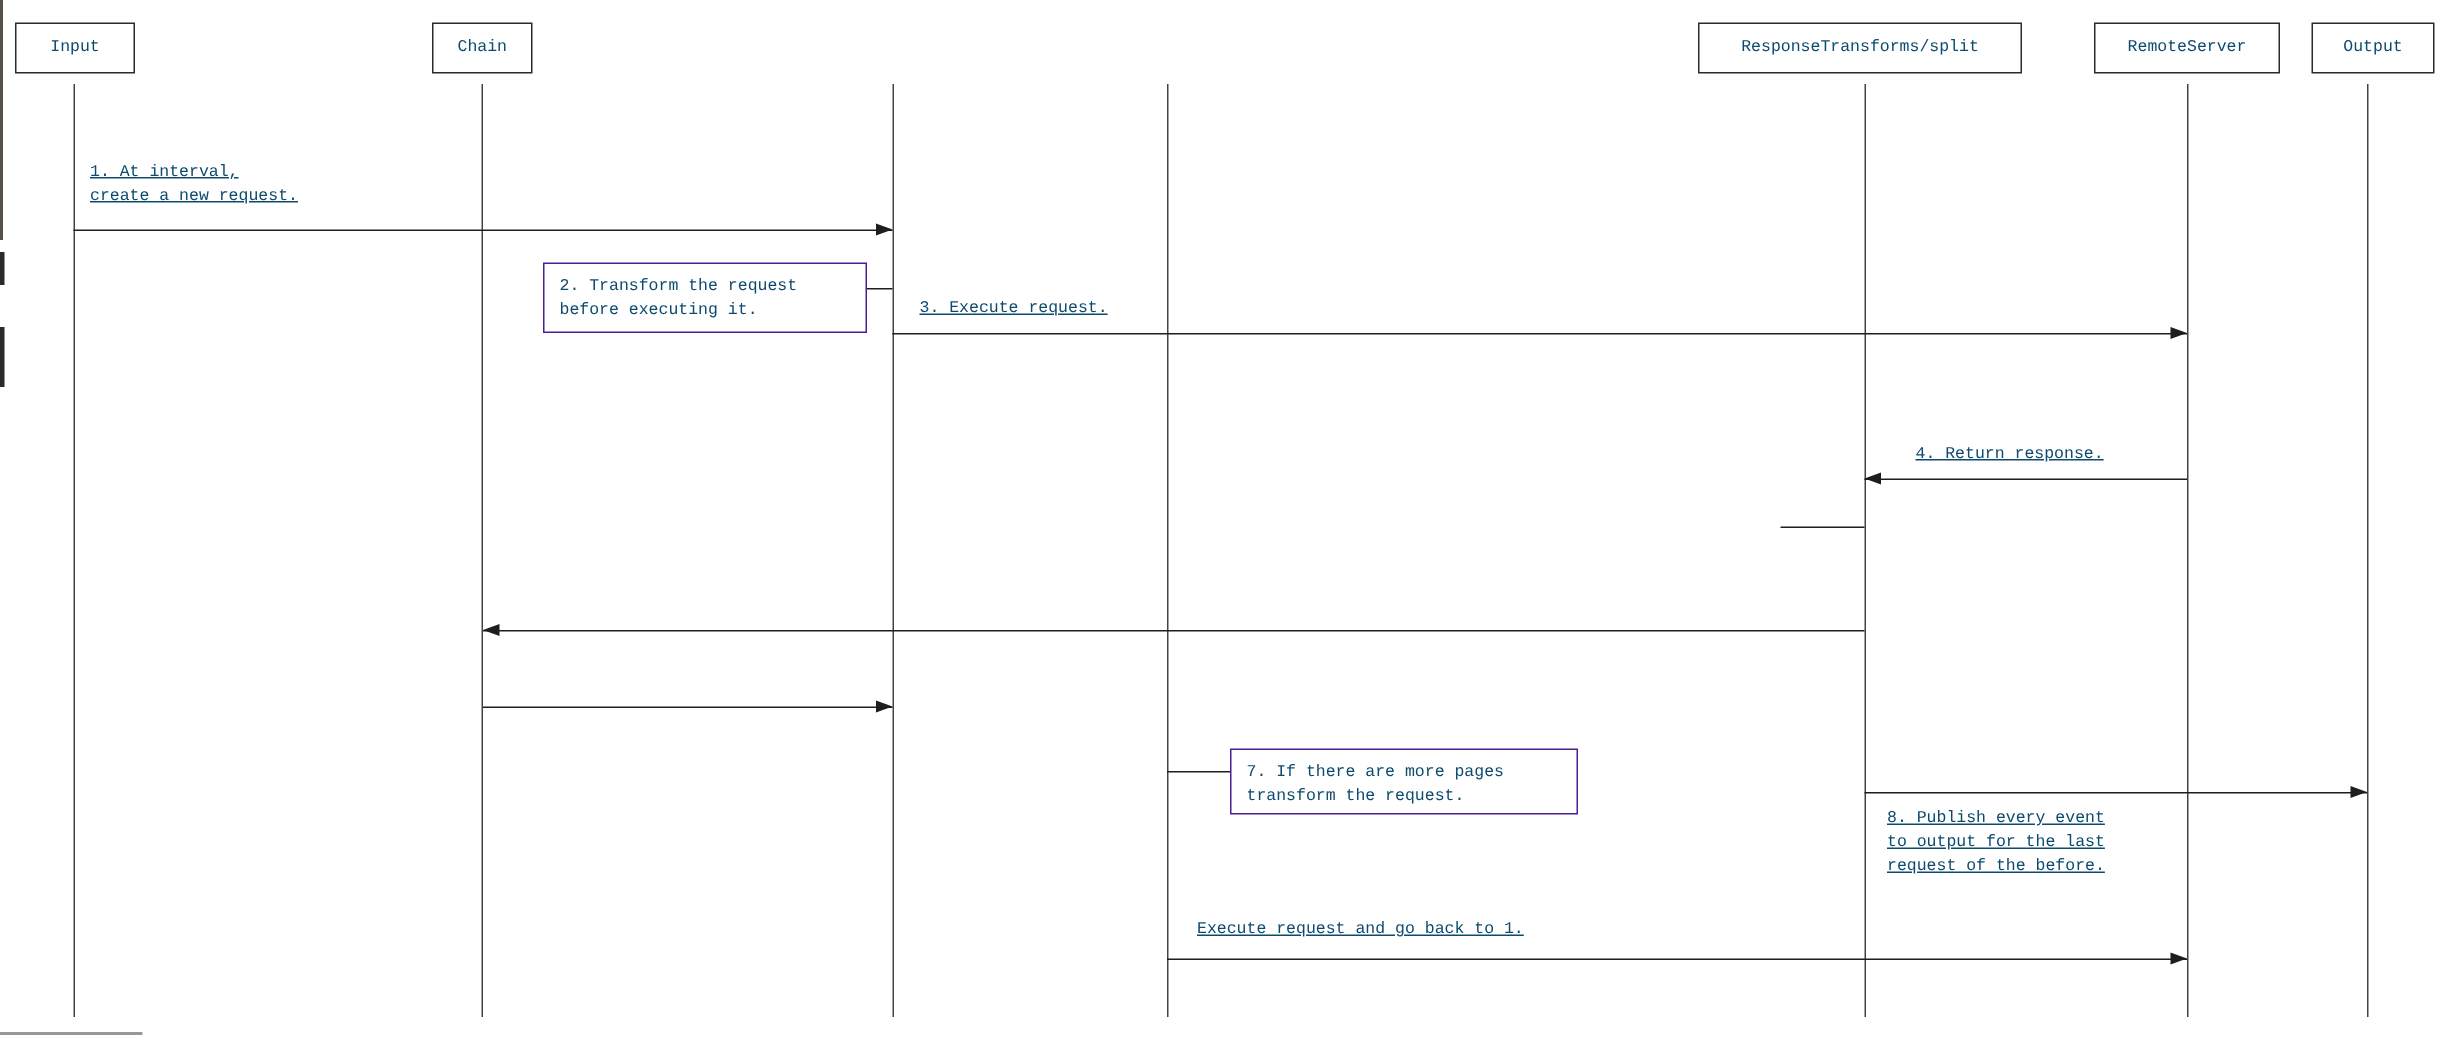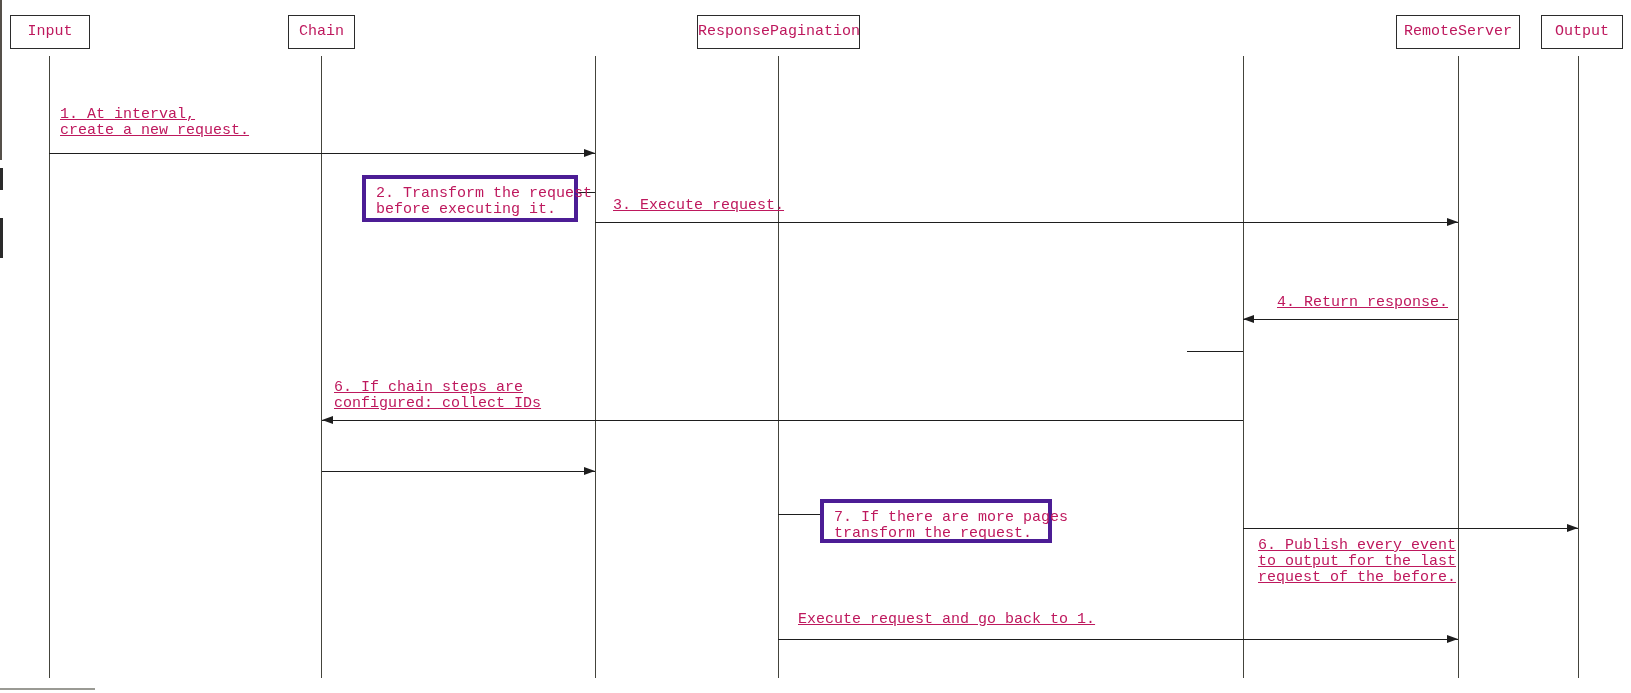--- a/index.html
+++ b/index.html
@@ -2,22 +2,22 @@
 <html><head>
 <meta charset="utf-8">
 <style>
   html,body{margin:0;padding:0;background:#fff;}
   .stage{
     position:relative;
     width:1631px;height:693px;
     background:#ffffff;
     overflow:hidden;
     font-family:"Liberation Mono","DejaVu Sans Mono",monospace;
-    font-size:15px;
-    color:#be185d;
+    font-size:11px;
+    color:#0c4a6e;
   }
   .actor{
     position:absolute;
     top:15px;height:32px;
     border:1px solid #2b2b2b;
     background:#fff;
     text-align:center;
     line-height:32px;
     white-space:nowrap;
     z-index:3;
@@ -49,38 +49,38 @@
   }
   .msg-label{
     position:absolute;
     line-height:16px;
     white-space:nowrap;
     z-index:2;
     text-decoration:underline;
   }
   .note{
     position:absolute;
-    border:4px solid #4c1d95;
+    border:1px solid #4c1d95;
     background:#fff;
     padding:7px 10px 0 10px;
     line-height:16px;
     white-space:nowrap;
     box-sizing:border-box;
     z-index:3;
   }
   .edge{position:absolute;z-index:4;}
 </style>
 </head>
 <body>
 
 <div class="stage">
 
   <div class="actor" style="left:10px;width:78px">Input</div>
   <div class="actor" style="left:288px;width:65px">Chain</div>
-  <div class="actor" style="left:697px;width:161px">ResponsePagination</div>
+  <div class="actor" style="left:1132px;width:214px">ResponseTransforms/split</div>
   <div class="actor" style="left:1396px;width:122px">RemoteServer</div>
   <div class="actor" style="left:1541px;width:80px">Output</div>
 
   <div class="lifeline" style="left:49px"></div>
   <div class="lifeline" style="left:321px"></div>
   <div class="lifeline" style="left:595px"></div>
   <div class="lifeline" style="left:778px"></div>
   <div class="lifeline" style="left:1243px"></div>
   <div class="lifeline" style="left:1458px"></div>
   <div class="lifeline" style="left:1578px"></div>
@@ -102,37 +102,33 @@
   </div>
   <div class="arrow head-right" style="left:595px;top:222px;width:863px"></div>
 
   <div class="msg-label" style="left:1277px;top:295px">
     <div>4. Return response.</div>
   </div>
   <div class="arrow head-left" style="left:1243px;top:319px;width:215px"></div>
 
   <div class="conn" style="left:1187px;top:351px;width:56px"></div>
 
-  <div class="msg-label" style="left:334px;top:380px">
-    <div>6. If chain steps are</div>
-    <div>configured: collect IDs</div>
-  </div>
   <div class="arrow head-left" style="left:322px;top:420px;width:921px"></div>
 
   <div class="arrow head-right" style="left:322px;top:471px;width:273px"></div>
 
   <div class="conn" style="left:778px;top:514px;width:49px"></div>
   <div class="note" style="left:820px;top:499px;width:232px;height:44px">
     <div>7. If there are more pages</div>
     <div>transform the request.</div>
   </div>
 
   <div class="arrow head-right" style="left:1243px;top:528px;width:335px"></div>
   <div class="msg-label" style="left:1258px;top:538px">
-    <div>6. Publish every event</div>
+    <div>8. Publish every event</div>
     <div>to output for the last</div>
     <div>request of the before.</div>
   </div>
 
   <div class="msg-label" style="left:798px;top:612px">
     <div>Execute request and go back to 1.</div>
   </div>
   <div class="arrow head-right" style="left:778px;top:639px;width:680px"></div>
 
   <div class="edge" style="left:0;top:0;width:2px;height:160px;background:#55504a"></div>

